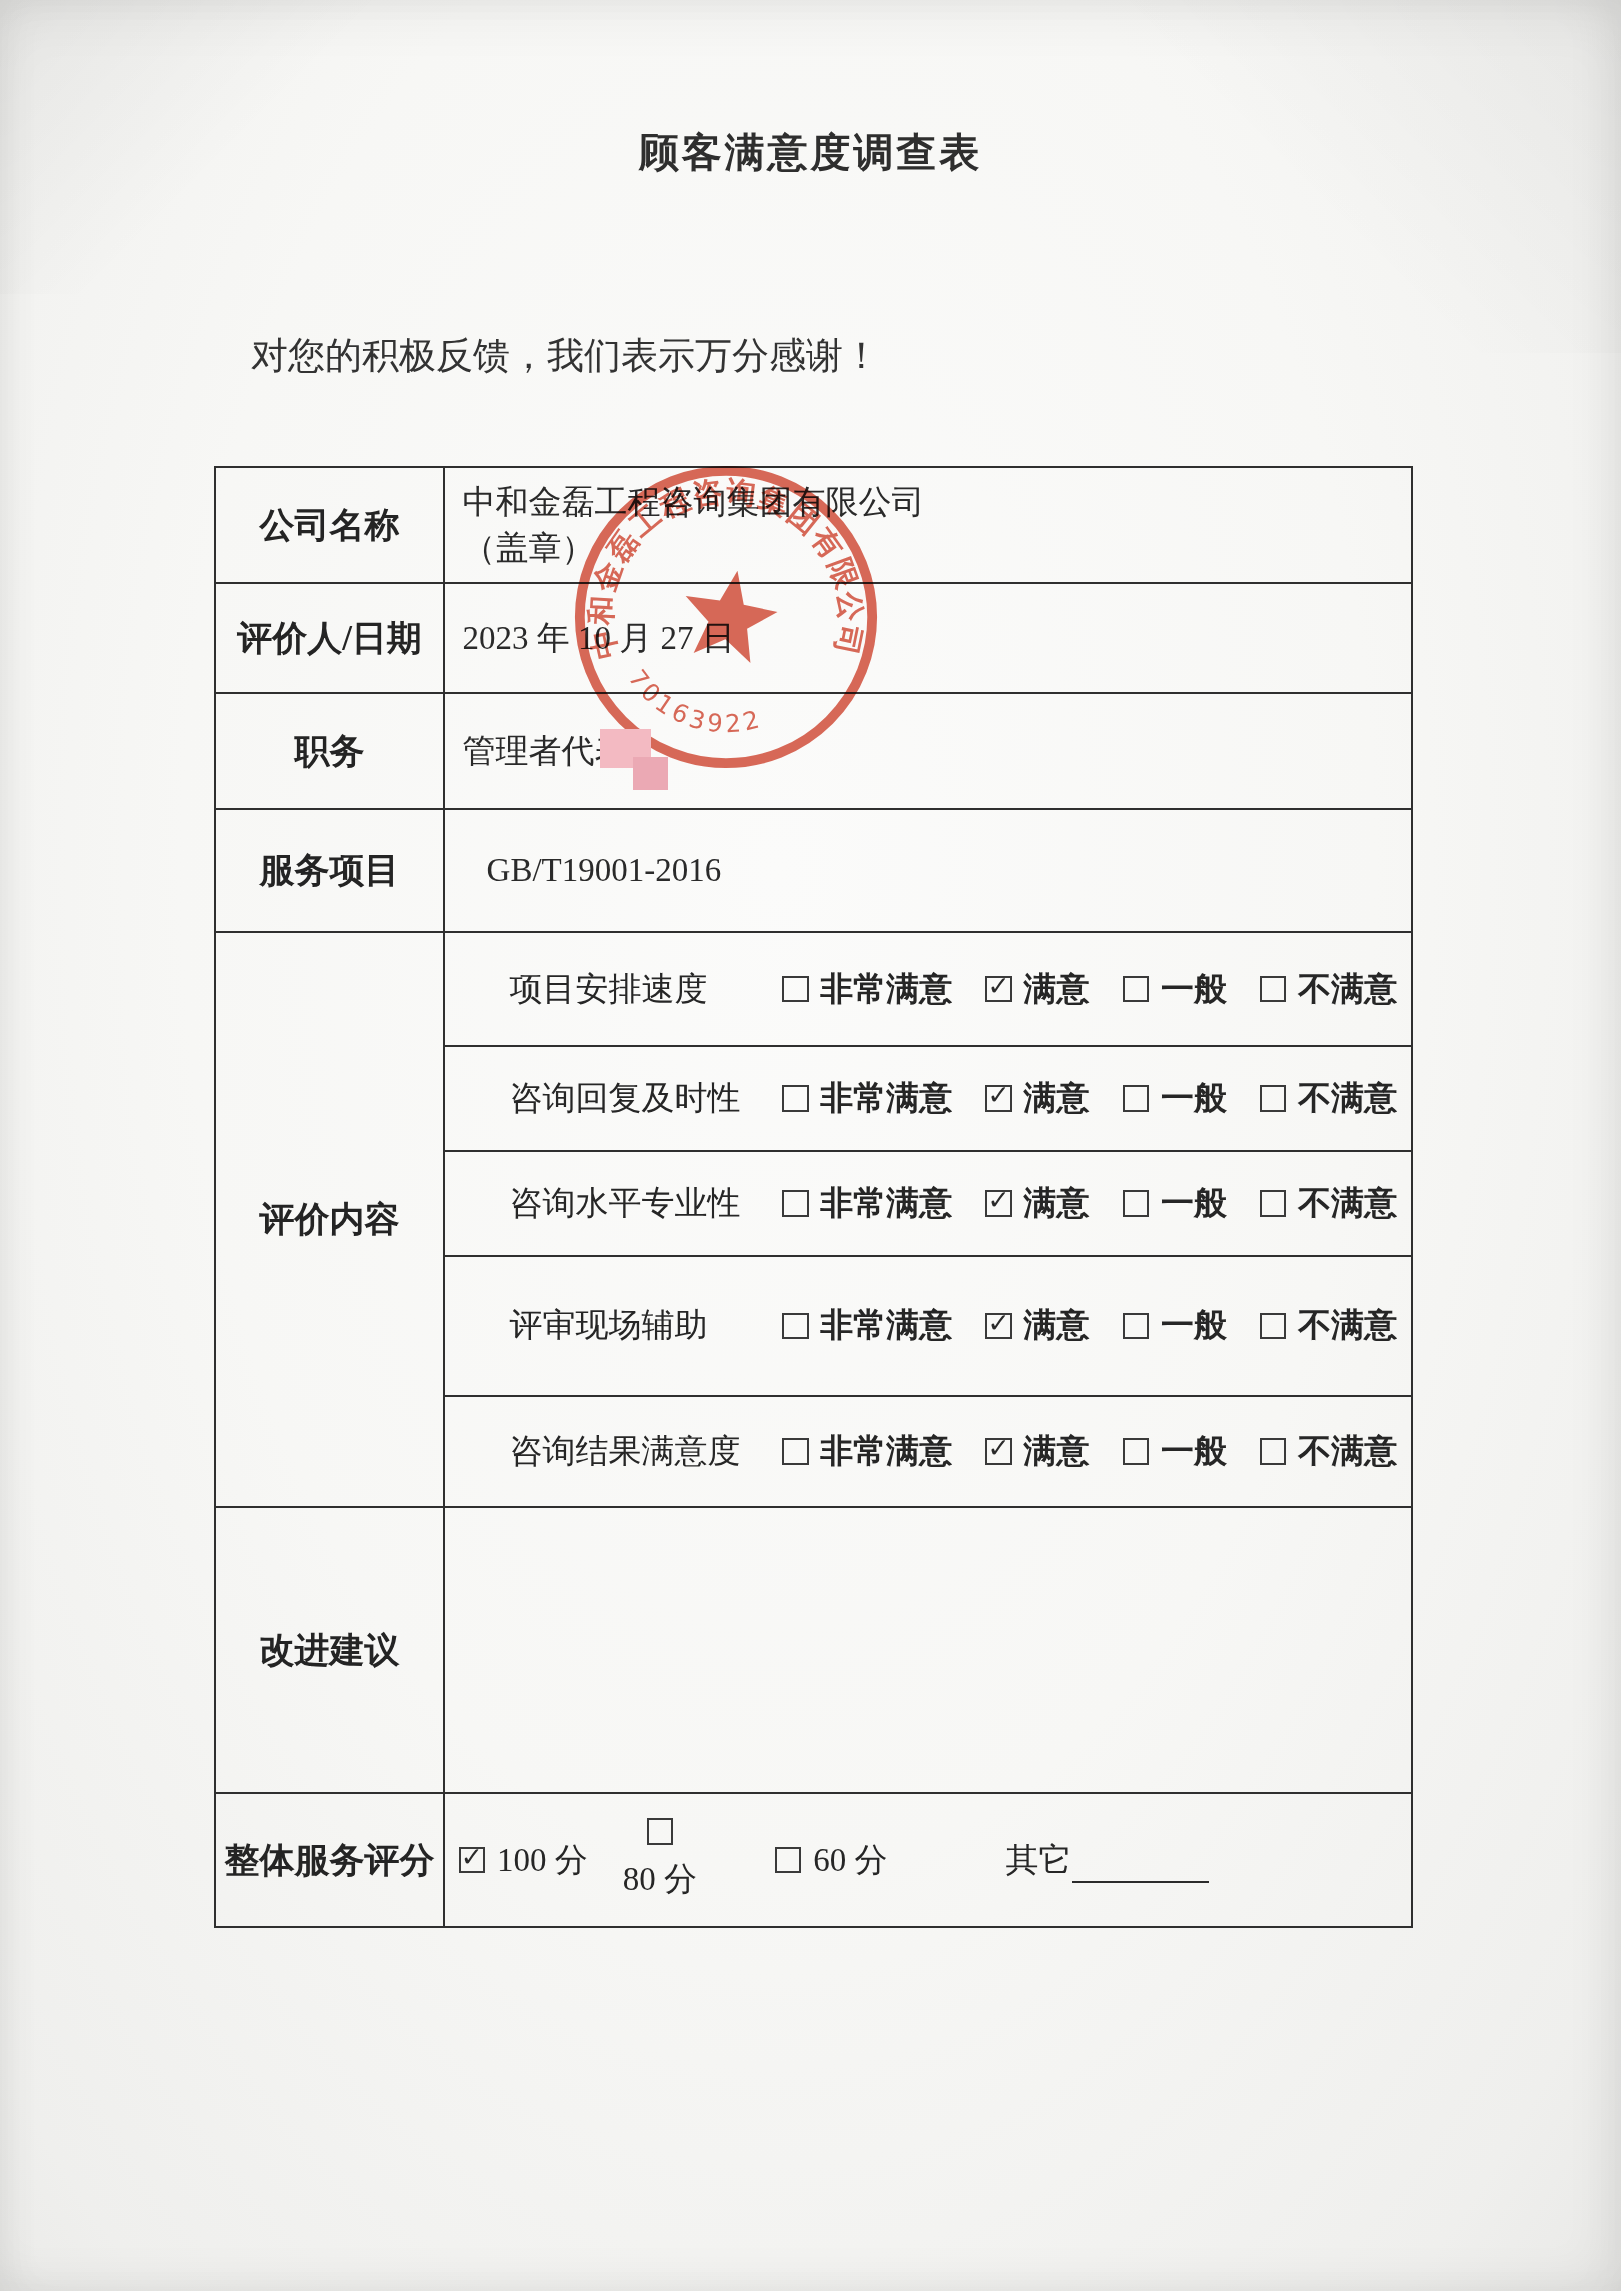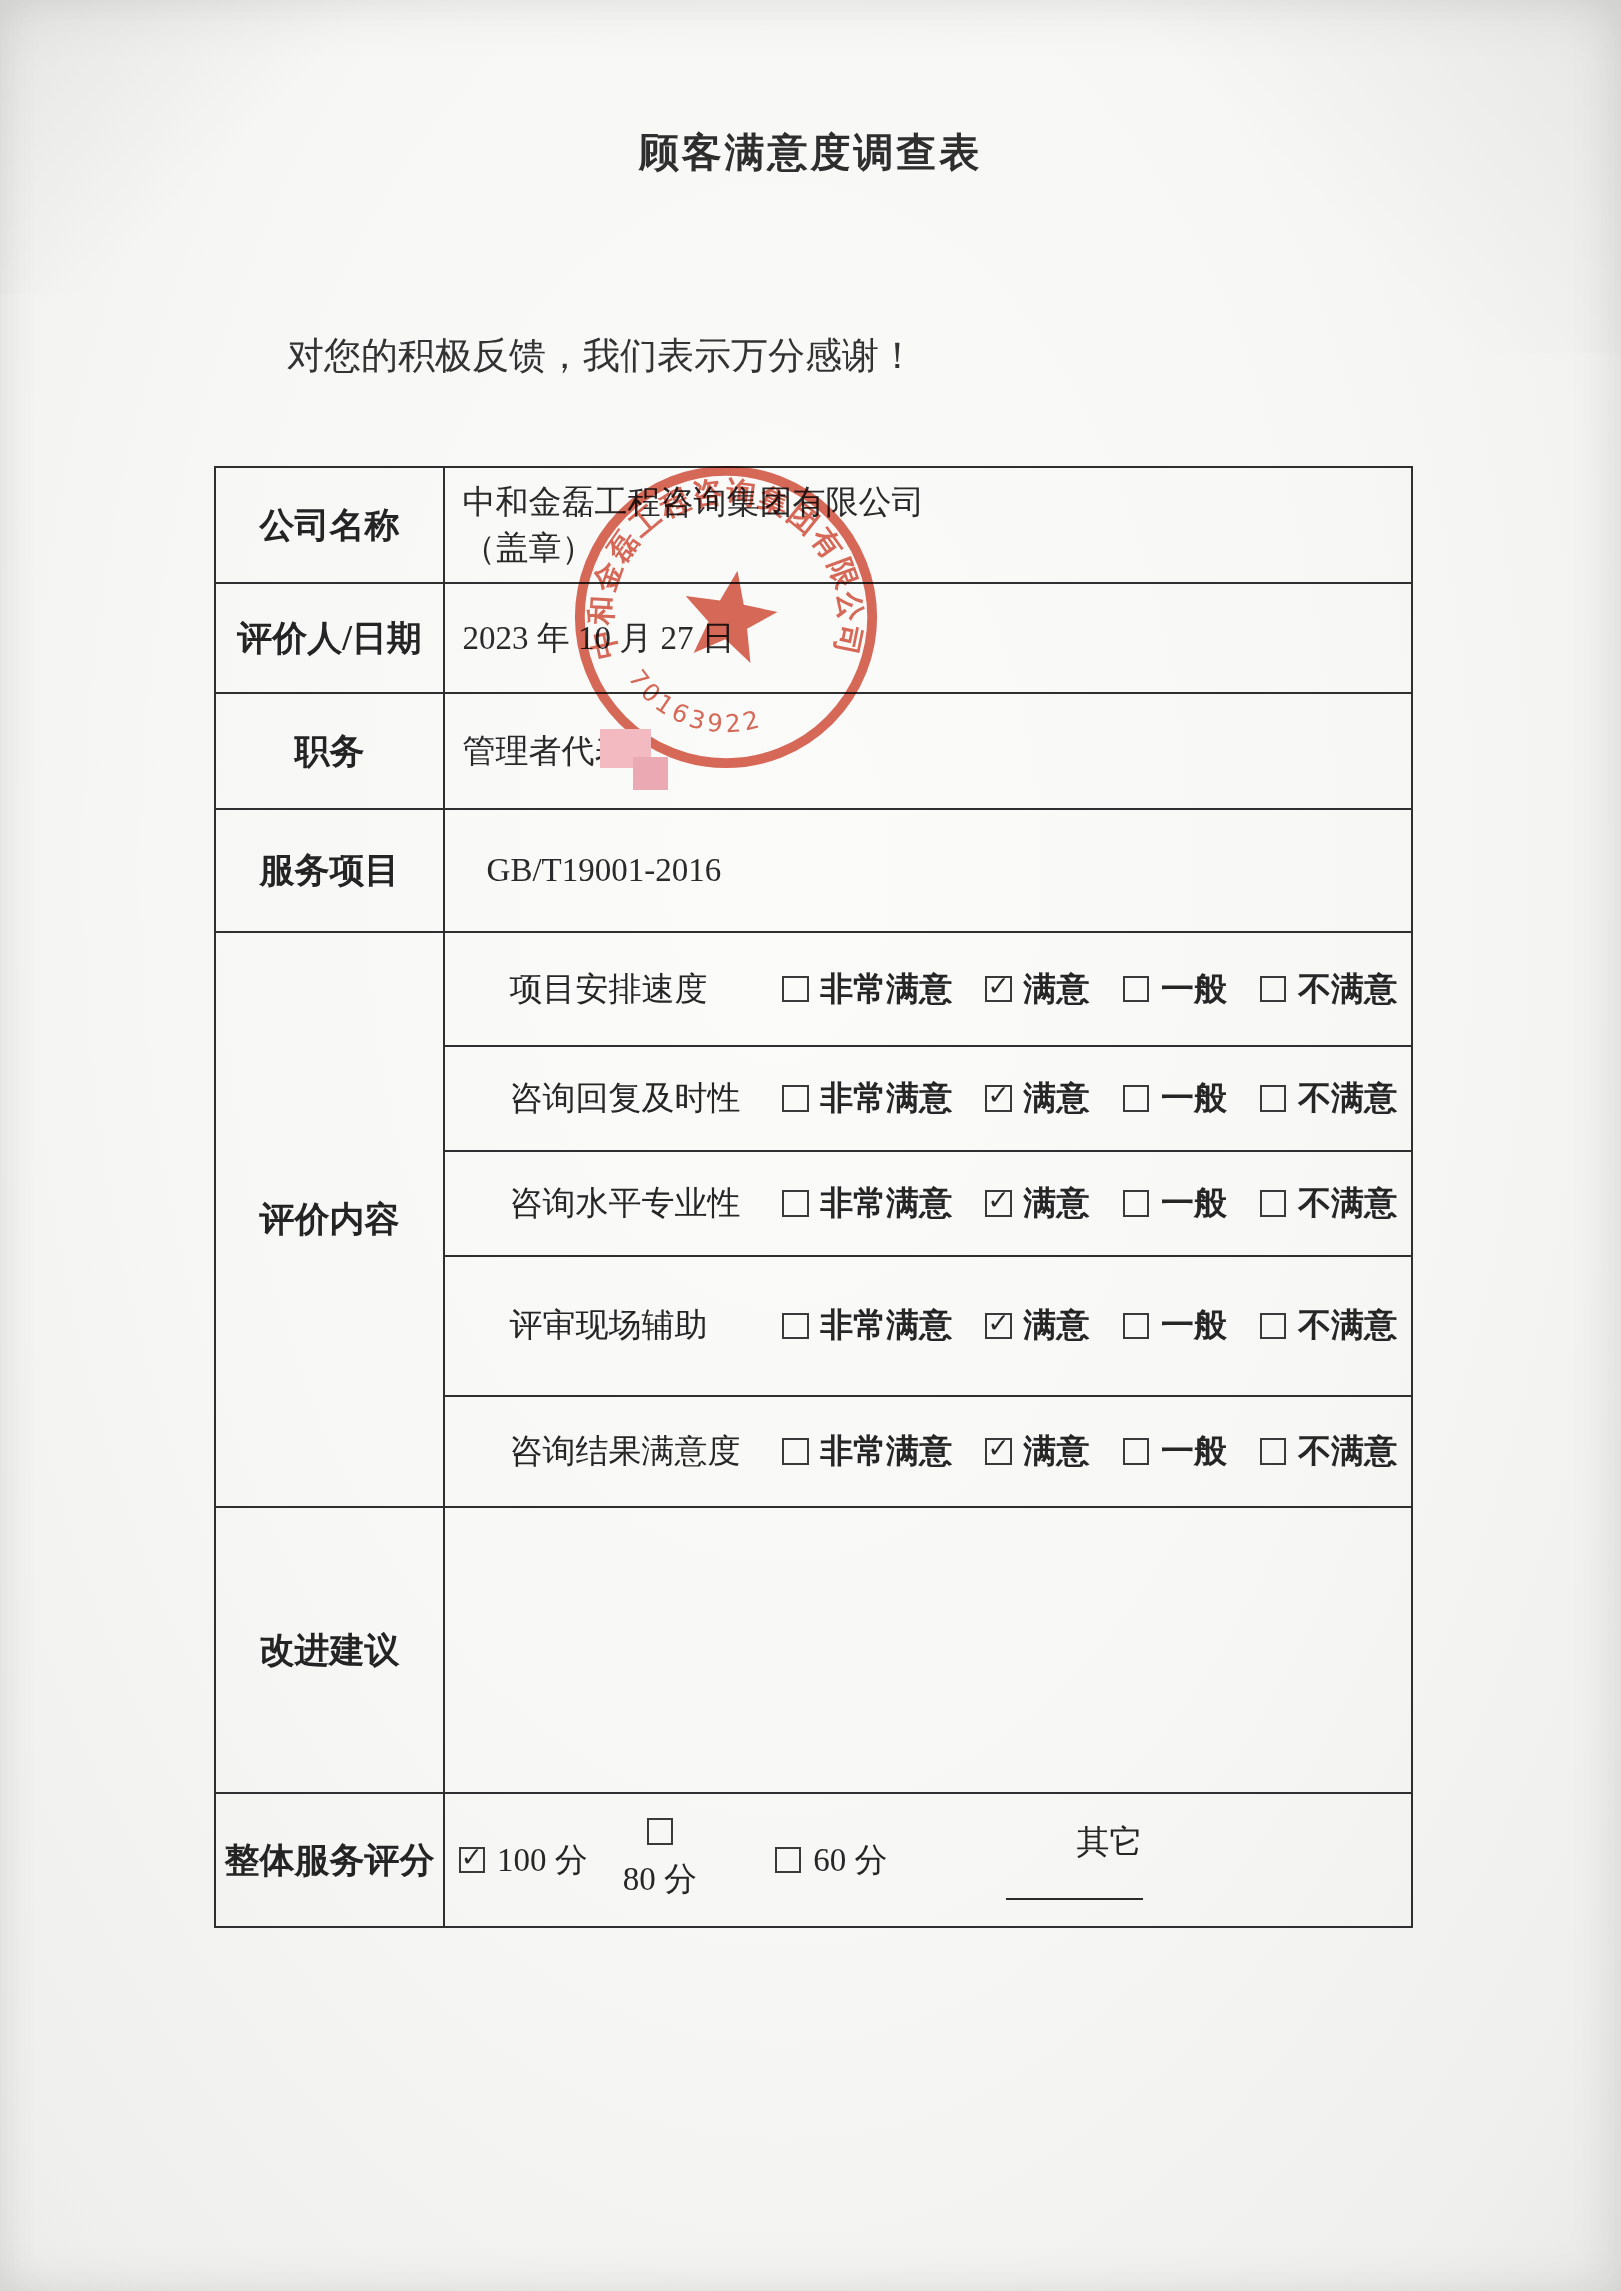--- a/index.html
+++ b/index.html
@@ -23,21 +23,21 @@
   .crease-tr { right:0; top:0; width:510px; height:353px;
     background:linear-gradient(225deg, rgba(0,0,0,0.045), rgba(0,0,0,0) 60%); }
 
   .title {
     position:absolute; top:125px; left:0; width:100%;
     text-align:center; font-size:40px; font-weight:bold;
     letter-spacing:2.9px; color:#2e2e2e;
   }
   .subtitle {
     position:absolute; top:331px; left:251px;
-    font-size:37px; color:#333;margin-left:36px;
+    font-size:37px; color:#333;
   }
 
   .form-table {
     position:absolute; left:214px; top:466px; width:1199px;
     border:2.9px solid #2f2f2f;
     background:transparent;
   }
   .trow { display:flex; border-bottom:2px solid #2f2f2f; }
   .trow:last-child { border-bottom:none; }
   .tlabel {
@@ -83,21 +83,21 @@
     display:flex; align-items:center; justify-content:center;
     font-family:"DejaVu Sans","Liberation Sans",sans-serif;
     font-size:26.5px; line-height:1; color:#2a2a2a;
     position:relative;
   }
   .box span { position:relative; top:-2.9px; }
 
   .overall-opts { display:flex; align-items:center; padding-left:13.7px; font-size:33px; width:100%; }
   .overall-opts .opt2 { display:flex; align-items:center; gap:11.8px; }
   .gap-a { margin-left:35px;flex-direction:column; } .gap-b { margin-left:78px; }
-  .other-wrap { margin-left:118px; display:flex; align-items:flex-end;flex-direction:column; }
+  .other-wrap { margin-left:118px; display:flex; align-items:flex-end; }
   .other-line { display:inline-block; width:137px; border-bottom:2.9px solid #2b2b2b; height:35px; }
 
   .stamp {
     position:absolute; left:571px; top:462px;
     width:310px; height:310px;
     mix-blend-mode:multiply; opacity:0.85;
     pointer-events:none;
   }
   .censor-a, .censor-b { position:absolute; }
   .censor-a { left:600px; top:729px; width:51px; height:39px; background:#f3bac2; }

